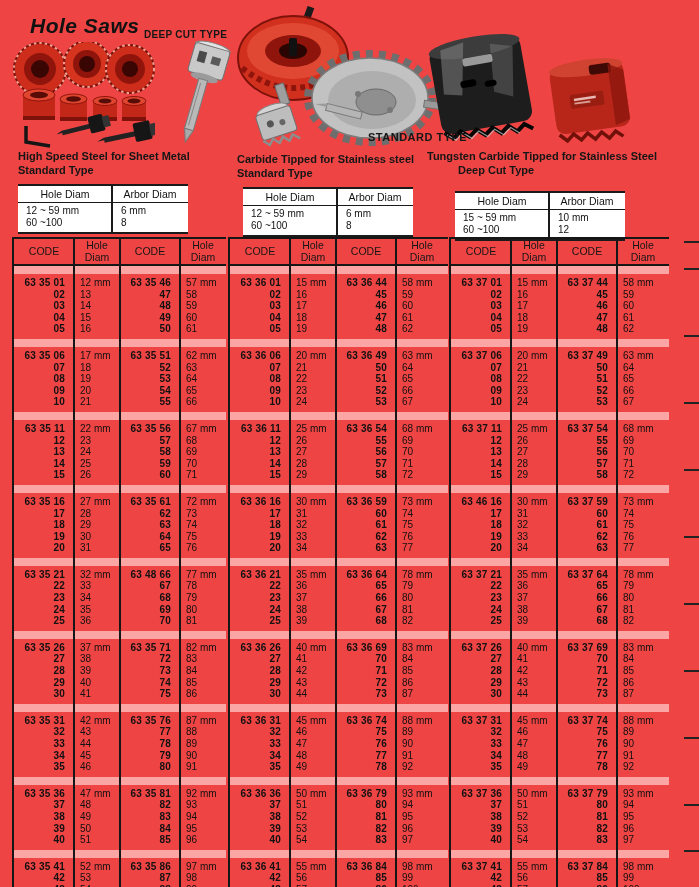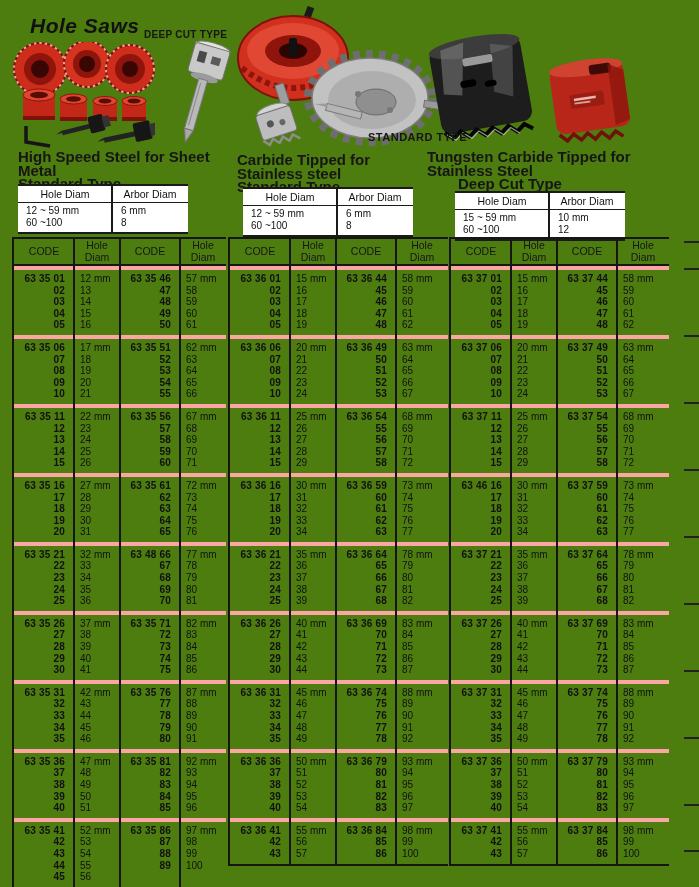--- a/index.html
+++ b/index.html
@@ -1,35 +1,35 @@
 <!DOCTYPE html>
 <html><head>
 <meta charset="utf-8">
 <style>
   html,body{margin:0;padding:0;background:#e8e8e8;}
   .page{
-    position:relative; width:699px; height:887px; background:#4d7c0f;
+    position:relative; width:699px; height:887px; background:#ef4444;
     font-family:"Liberation Sans", sans-serif; color:#111; overflow:hidden;
     margin:0 auto;
   }
   *{box-sizing:border-box;}
 
   .page-title{
     position:absolute; left:30px; top:14px;
     font-size:21px; font-weight:bold; font-style:italic; letter-spacing:0.5px;
   }
 
   .hero{position:absolute; left:0; top:0; width:699px; height:150px;}
   .hero-img{position:absolute;}
   .hero-label{position:absolute; font-weight:bold; color:#161616;}
   .label-deepcut{left:144px; top:29px; font-size:10px; letter-spacing:0.3px;}
   .label-standard{left:368px; top:131px; font-size:11px; letter-spacing:0.5px;}
 
   .section{position:absolute;}
-  .sec-title{font-size:15px; font-weight:bold; line-height:13.5px; color:#161616;}
+  .sec-title{font-size:11px; font-weight:bold; line-height:13.5px; color:#161616;}
   .s1{left:18px; top:150px; width:215px;}
   .s2{left:237px; top:153px; width:195px;}
   .s3{left:427px; top:150px; width:272px;}
   .s3 .t2{margin-left:31px;}
 
   .spec{position:absolute; width:170px; border-top:2px solid #1a1a1a; border-bottom:2px solid #1a1a1a; background:#fff;}
   .spec-1{left:0px;   top:34px;}
   .spec-2{left:6px;   top:34px;}
   .spec-3{left:28px;  top:41px;}
   .spec-head{display:flex; border-bottom:1.5px solid #1a1a1a; height:17px; align-items:center;}
@@ -41,21 +41,21 @@
   .spec-c1{width:94px; padding-left:8px;}
   .spec-c2{width:76px; padding-left:9px;}
   .spec-vline{position:absolute; left:93px; top:0; bottom:0; width:1.5px; background:#1a1a1a;}
 
   .bigtable{position:absolute; top:237px; border:2px solid #161616; border-right:none;}
   .bt1{left:12px;  width:214px;}
   .bt2{left:228px; width:220px;}
   .bt3{left:449px; width:220px;}
   .bt-head{display:flex; align-items:center; border-bottom:2px solid #161616; height:27px;}
   .bt-hc{font-size:10.5px; line-height:11.5px; text-align:center; white-space:pre-line; color:#161616;}
-  .bt-block{border-top:4px solid #fca5a5; padding:3px 0 4px 0;}
+  .bt-block{border-top:8px solid #fca5a5; padding:3px 0 4px 0;}
   .bt-block:first-of-type{border-top:none;}
   .bt-row{display:flex; height:11.6px; line-height:11.6px; font-size:10px;}
   .w-code{width:60px;}
   .w-diam{width:46px;}
   .bt-row .bt-cell:last-child, .bt-head .bt-hc:last-child{flex:1;}
   .cell-code{font-weight:bold; text-align:right; padding-right:9px; letter-spacing:0.2px;}
   .cell-diam{padding-left:6px;}
   .vline{position:absolute; top:0; bottom:0; width:1.5px; background:#161616;}
   .v0{left:59px;} .v1{left:105px;} .v2{left:165px;}
 

